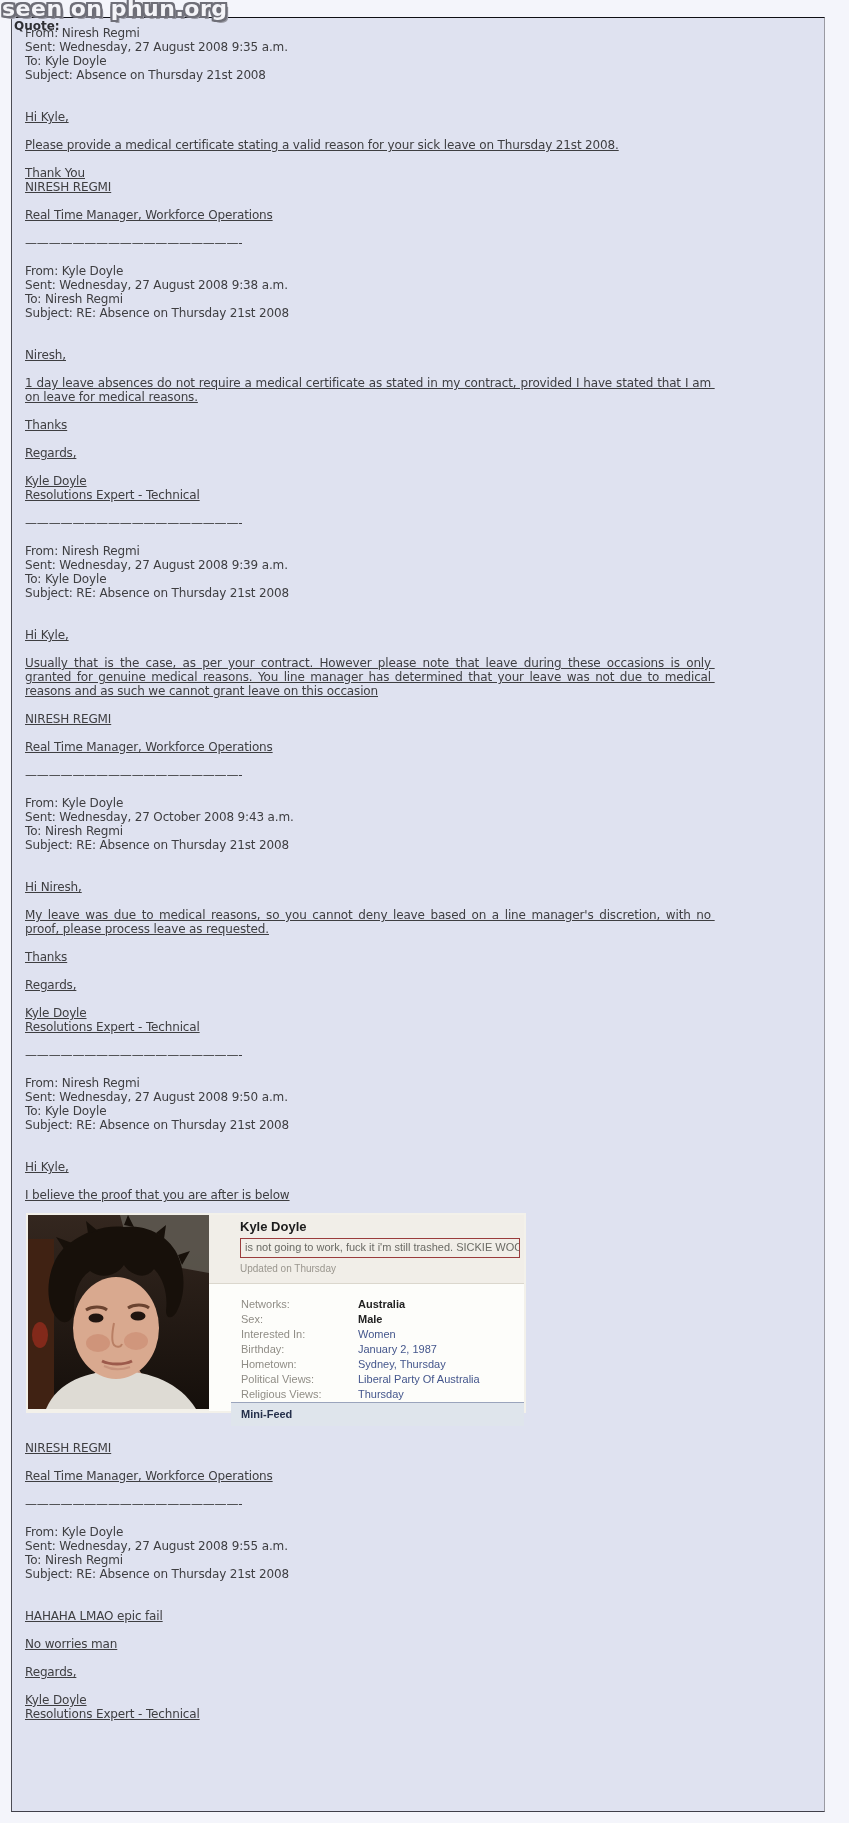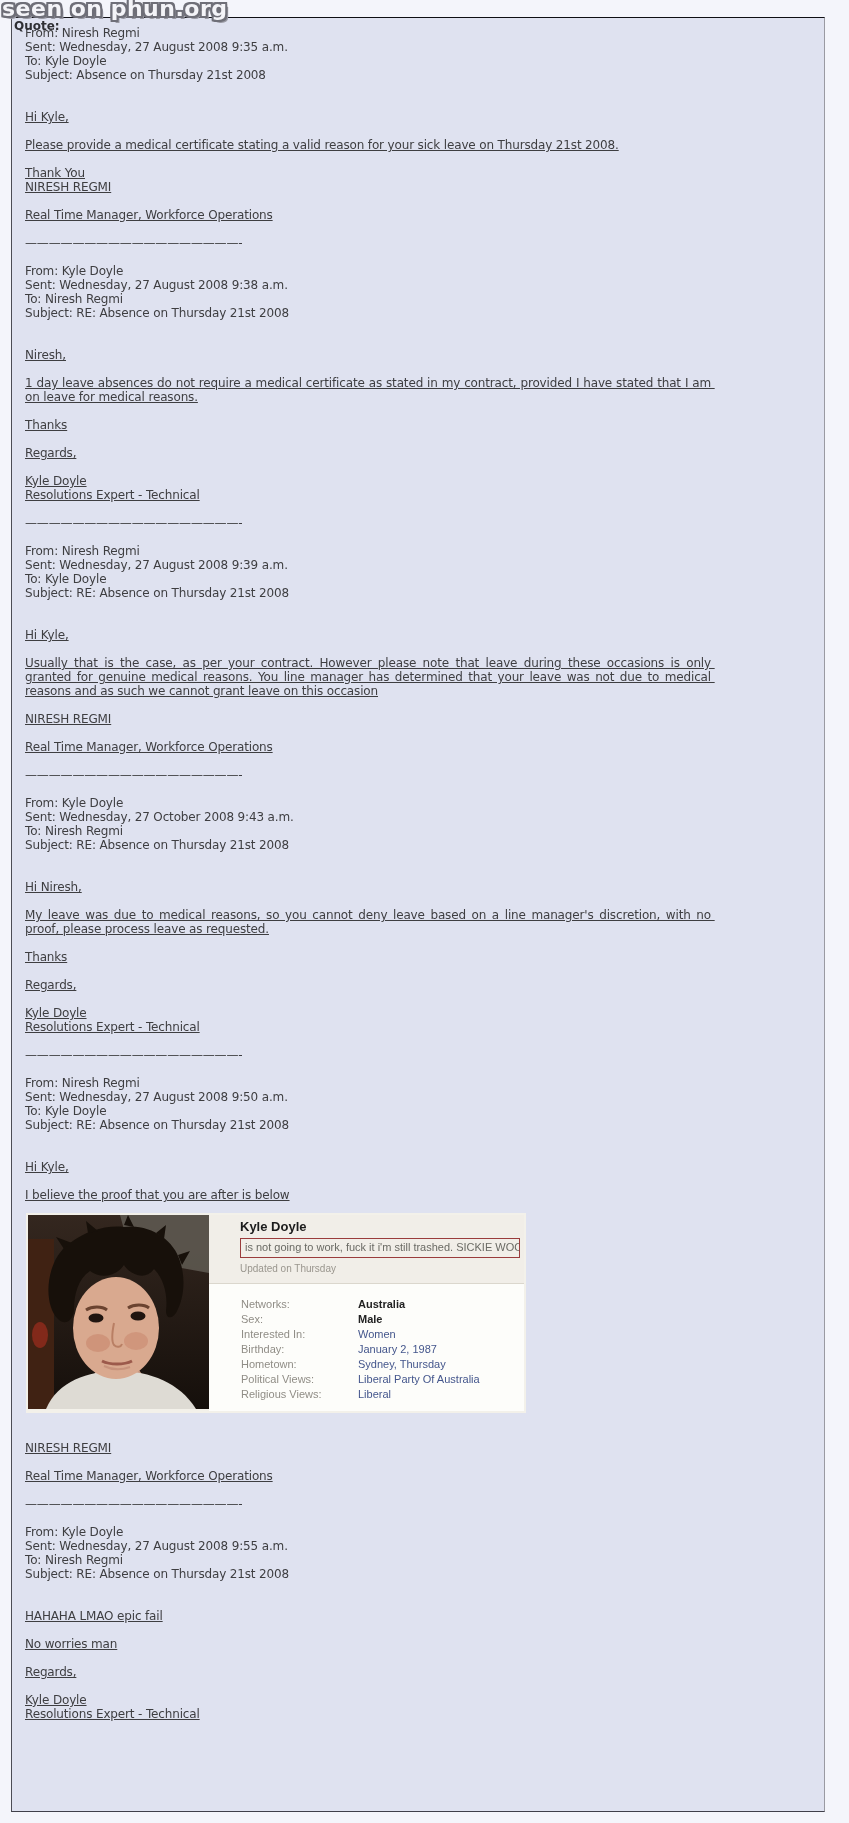--- a/index.html
+++ b/index.html
@@ -225,23 +225,24 @@
               <div class="fb-row">
                 <span class="fb-lab">Hometown:</span>
                 <span class="fb-val">Sydney, Thursday</span>
               </div>
               <div class="fb-row">
                 <span class="fb-lab">Political Views:</span>
                 <span class="fb-val">Liberal Party Of Australia</span>
               </div>
               <div class="fb-row">
                 <span class="fb-lab">Religious Views:</span>
-                <span class="fb-val">Liberal</span>
+                <span class="fb-val">Thursday</span>
               </div>
             </div>
+            <div class="fb-minifeed">Mini-Feed</div>
           </div>
         </div>
 
         <div class="body">NIRESH REGMI
 
 Real Time Manager, Workforce Operations</div>
       </section>
       <div class="divider">——————————————————-</div>
 
       <section class="email">

